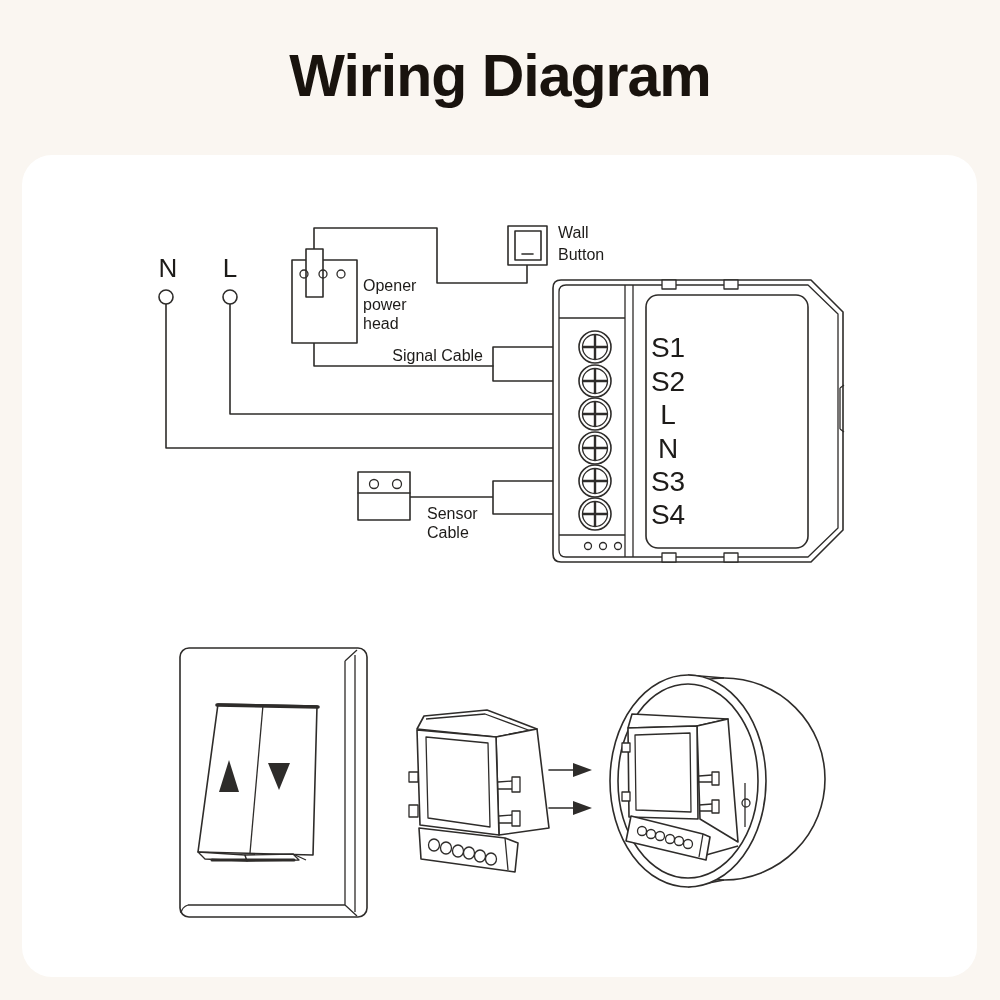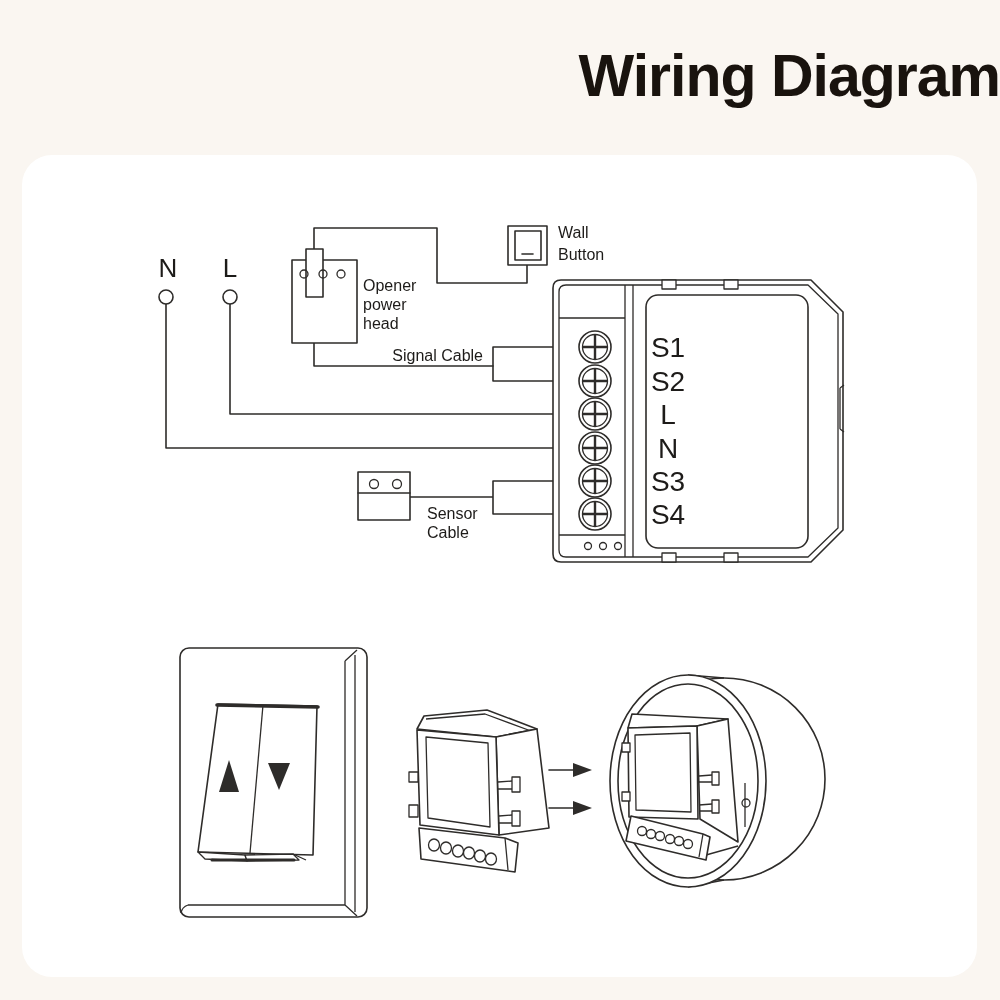--- a/index.html
+++ b/index.html
@@ -2,21 +2,21 @@
 <html style="--bg: #faf6f1; --card: #ffffff; --line: #2e2c2a; --text: #1d1b19; --title: #19130e;"><head>
 <meta charset="utf-8">
 <style>
   :root{
     --bg:#faf6f1; --card:#ffffff; --line:#2e2c2a; --text:#1d1b19; --title:#19130e;
   }
   *{margin:0;padding:0;box-sizing:border-box;}
   html,body{width:1000px;height:1000px;}
   body{background:var(--bg);font-family:"Liberation Sans",sans-serif;position:relative;overflow:hidden;}
   .page-title{
-    position:absolute;top:42px;left:0;width:100%;text-align:right;
+    position:absolute;top:42px;left:0;width:100%;text-align:center;
     font-size:59px;font-weight:800;letter-spacing:-1px;color:var(--title);
     font-family:"Liberation Sans","DejaVu Sans",sans-serif;
   }
   .card{
     position:absolute;left:22px;top:155px;width:955px;height:822px;
     background:var(--card);border-radius:30px;
   }
   svg{display:block;}
   .ln{fill:none;stroke:var(--line);stroke-width:1.6;stroke-linecap:round;stroke-linejoin:round;}
   .ln2{fill:none;stroke:var(--line);stroke-width:1.3;stroke-linejoin:round;}

